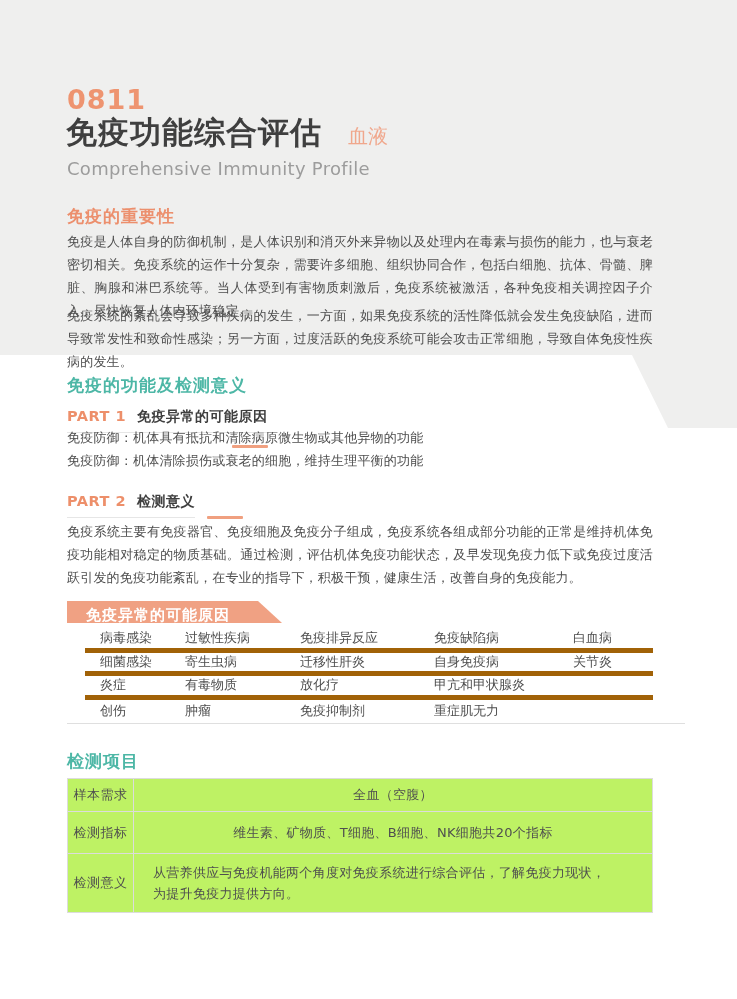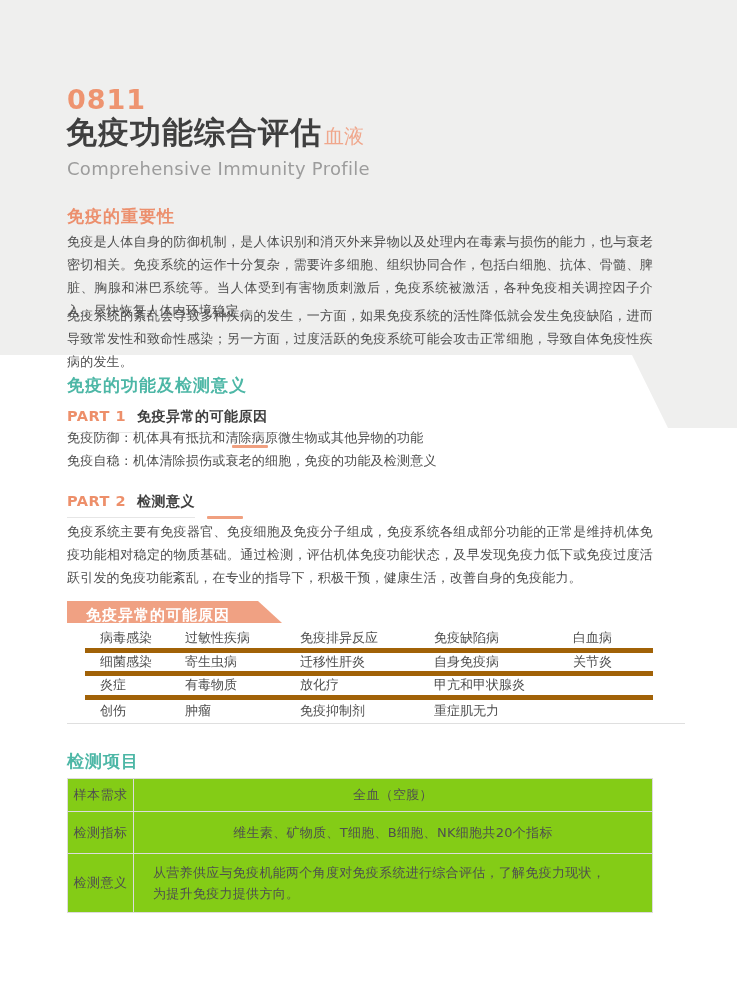--- a/index.html
+++ b/index.html
@@ -12,21 +12,21 @@
   }
   
   .white-panel{
     position:absolute;left:0;top:355px;width:737px;height:644px;
     background:#ffffff;
     clip-path:polygon(0 0,632px 0,668px 73px,737px 73px,737px 644px,0 644px);
   }
   .abs{position:absolute;}
   
   .code{left:67px;top:84px;font-size:27px;font-weight:bold;color:#ee9470;letter-spacing:1px;}
-  .title-row{left:66px;top:112px;display:flex;align-items:baseline;gap:2px;}
+  .title-row{left:66px;top:112px;display:flex;align-items:baseline;gap:26px;}
   .doc-title{font-size:31px;font-weight:bold;color:#3f3f3f;letter-spacing:1px;}
   .doc-tag{font-size:20px;color:#f0a78c;}
   .subtitle{left:67px;top:158px;font-size:18px;color:#9c9c9c;letter-spacing:0.3px;}
   
   .h-orange{left:67px;font-size:17px;font-weight:bold;color:#ec8f6d;letter-spacing:1px;}
   .h-teal{left:67px;font-size:17px;font-weight:bold;color:#4db7a6;letter-spacing:1px;}
   
   .para{
     left:67px;width:586px;
     font-size:13px;line-height:23px;color:#4e4e4e;
@@ -54,21 +54,21 @@
     height:23.5px;align-items:center;
     padding-left:15px;box-sizing:border-box;
     font-size:13px;color:#4e4e4e;
   }
   .causes-row.bordered{border-bottom:5px solid #a16207;}
   .rule-wide{left:67px;top:723px;width:618px;height:0;border-bottom:1px solid #dfdfdf;}
   
   .test-table{
     left:67px;top:778px;width:586px;
     border-collapse:collapse;table-layout:fixed;
-    font-size:13px;color:#4f4f4f;background:#84cc16;
+    font-size:13px;color:#4f4f4f;background:#bef264;
   }
   .test-table td{border:1px solid #dcdcdc;}
   .td-label{width:63px;text-align:center;letter-spacing:0.5px;}
   .td-value{text-align:center;letter-spacing:0.3px;}
   .row-h1{height:33px;}
   .row-h2{height:42px;}
   .row-h3{height:52px;}
   .td-value.left{text-align:left;padding:8px 42px 8px 19px;line-height:21px;}
 </style>
 </head>
@@ -94,21 +94,21 @@
   <div class="abs part-head" style="top:408px;flex-direction:column;">
     <span class="ph-box">
       <span class="part-label">PART 1</span>
       <span class="part-title">免疫异常的可能原因</span>
     </span>
     <span class="part-dash"></span>
   </div>
 
   <div class="abs func-list">
     <div>免疫防御：机体具有抵抗和清除病原微生物或其他异物的功能</div>
-    <div>免疫自稳：机体清除损伤或衰老的细胞，免疫的功能及检测意义</div>
+    <div>免疫防御：机体清除损伤或衰老的细胞，维持生理平衡的功能</div>
   </div>
 
   <div class="abs part-head" style="top:493px;">
     <span class="ph-box">
       <span class="part-label">PART 2</span>
       <span class="part-title">检测意义</span>
     </span>
     <span class="part-dash"></span>
   </div>
   <div class="abs para" style="top:520px;">免疫系统主要有免疫器官、免疫细胞及免疫分子组成，免疫系统各组成部分功能的正常是维持机体免疫功能相对稳定的物质基础。通过检测，评估机体免疫功能状态，及早发现免疫力低下或免疫过度活跃引发的免疫功能紊乱，在专业的指导下，积极干预，健康生活，改善自身的免疫能力。</div>

